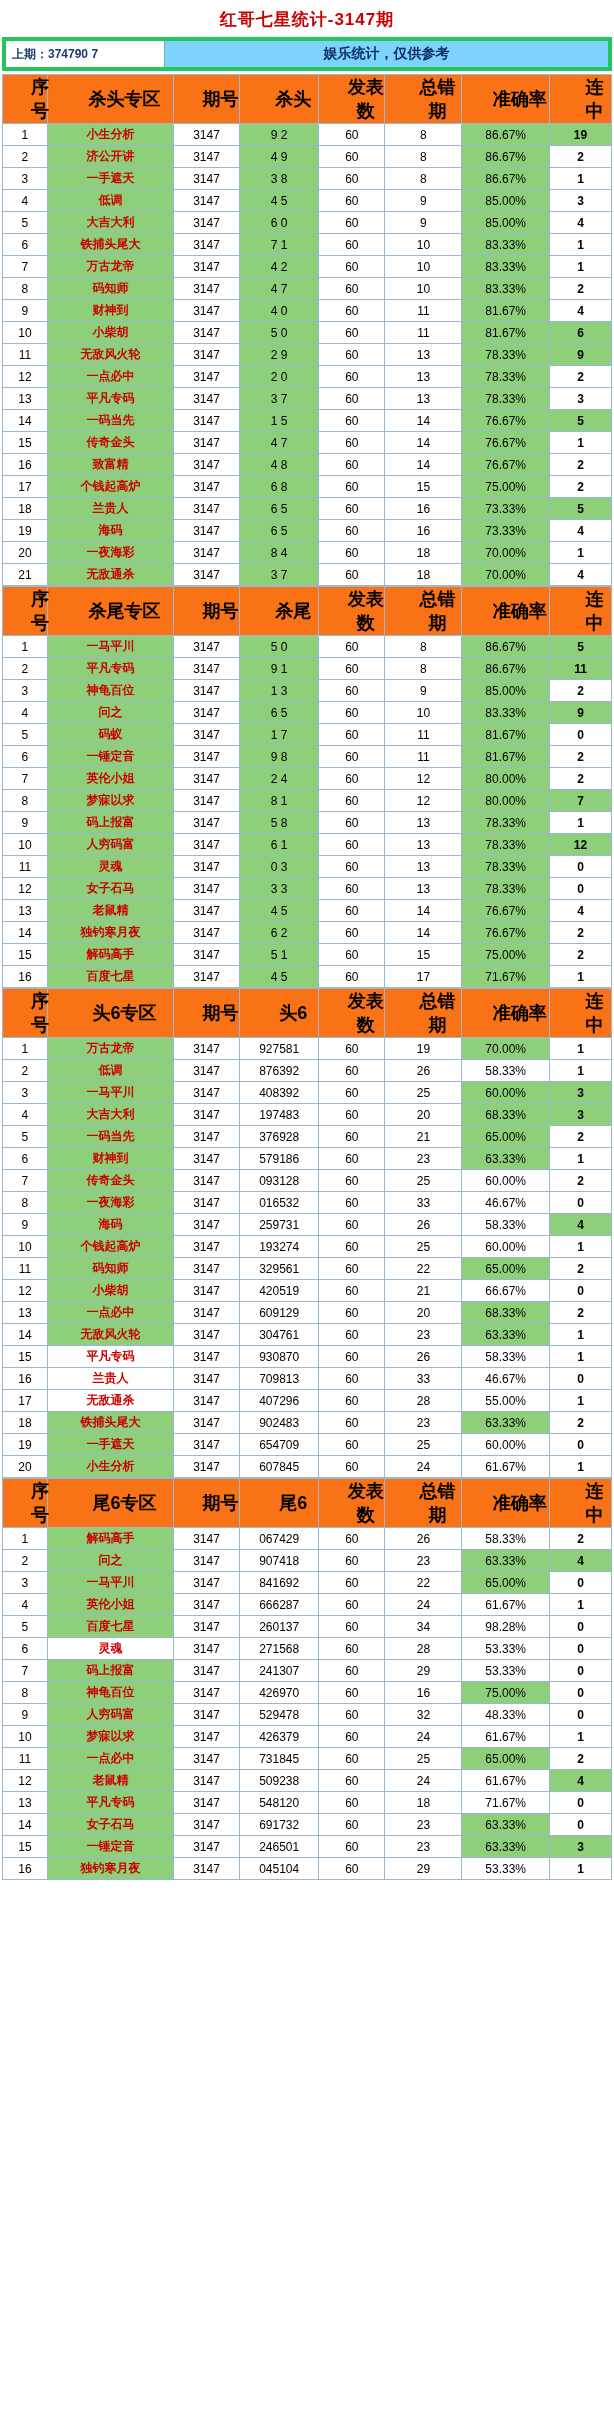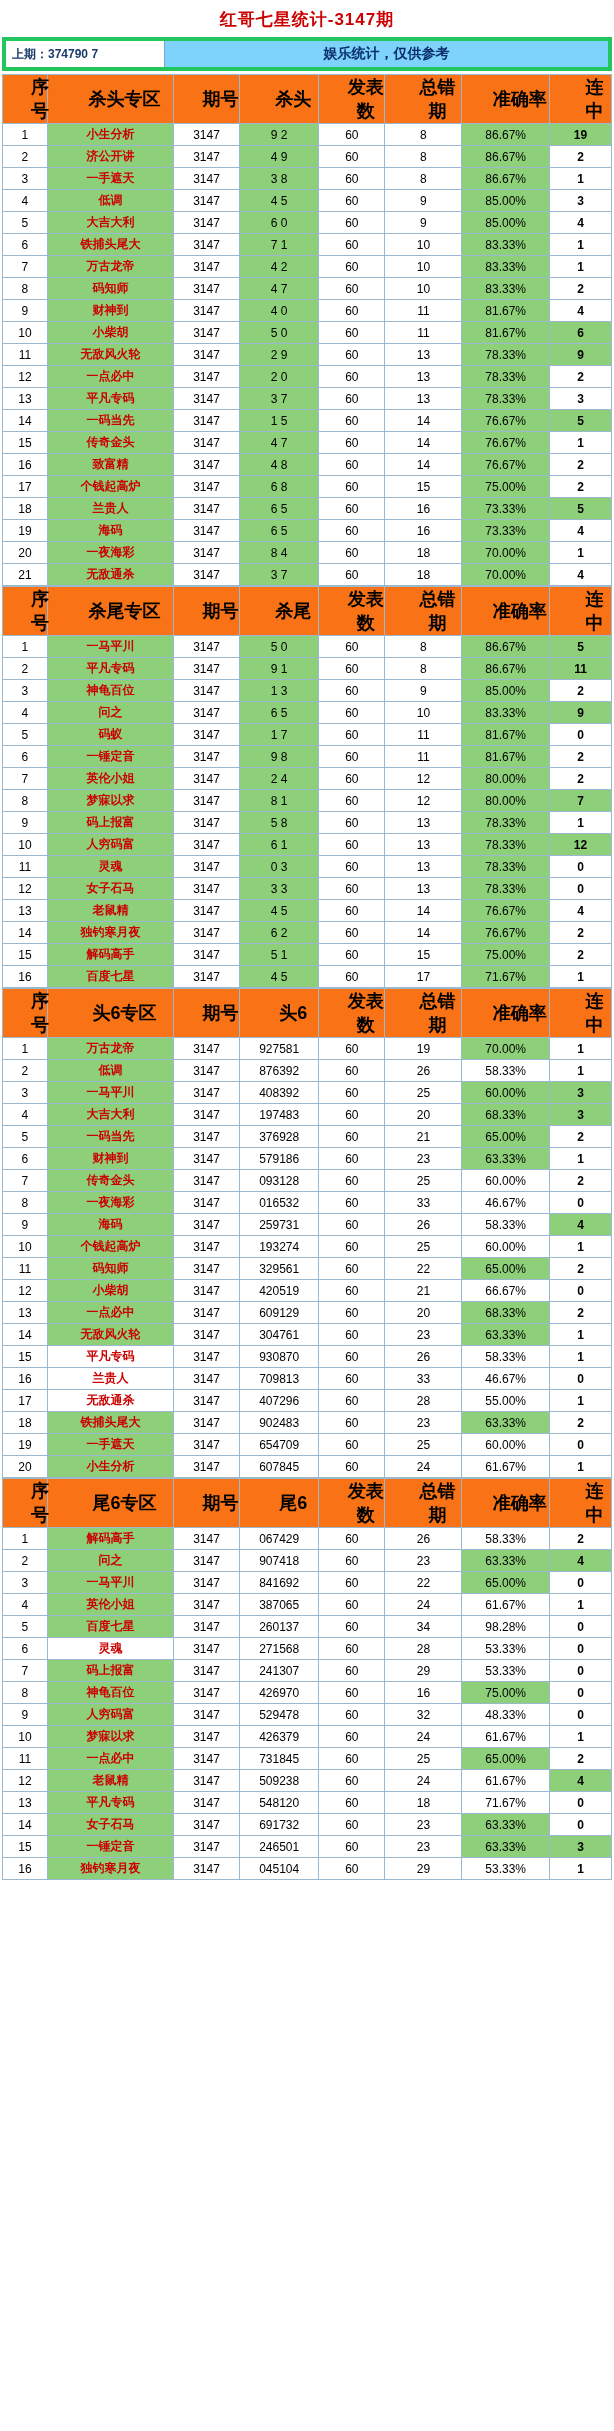--- a/index.html
+++ b/index.html
@@ -739,21 +739,21 @@
             <td class="">841692</td>
             <td class="">60</td>
             <td class="">22</td>
             <td class="hit">65.00%</td>
             <td class="lian">0</td>
           </tr>
           <tr>
             <td class="">4</td>
             <td class="name zone">英伦小姐</td>
             <td class="">3147</td>
-            <td class="">387065</td>
+            <td class="">666287</td>
             <td class="">60</td>
             <td class="">24</td>
             <td class="">61.67%</td>
             <td class="lian">1</td>
           </tr>
           <tr>
             <td class="">5</td>
             <td class="name zone">百度七星</td>
             <td class="">3147</td>
             <td class="">260137</td>

